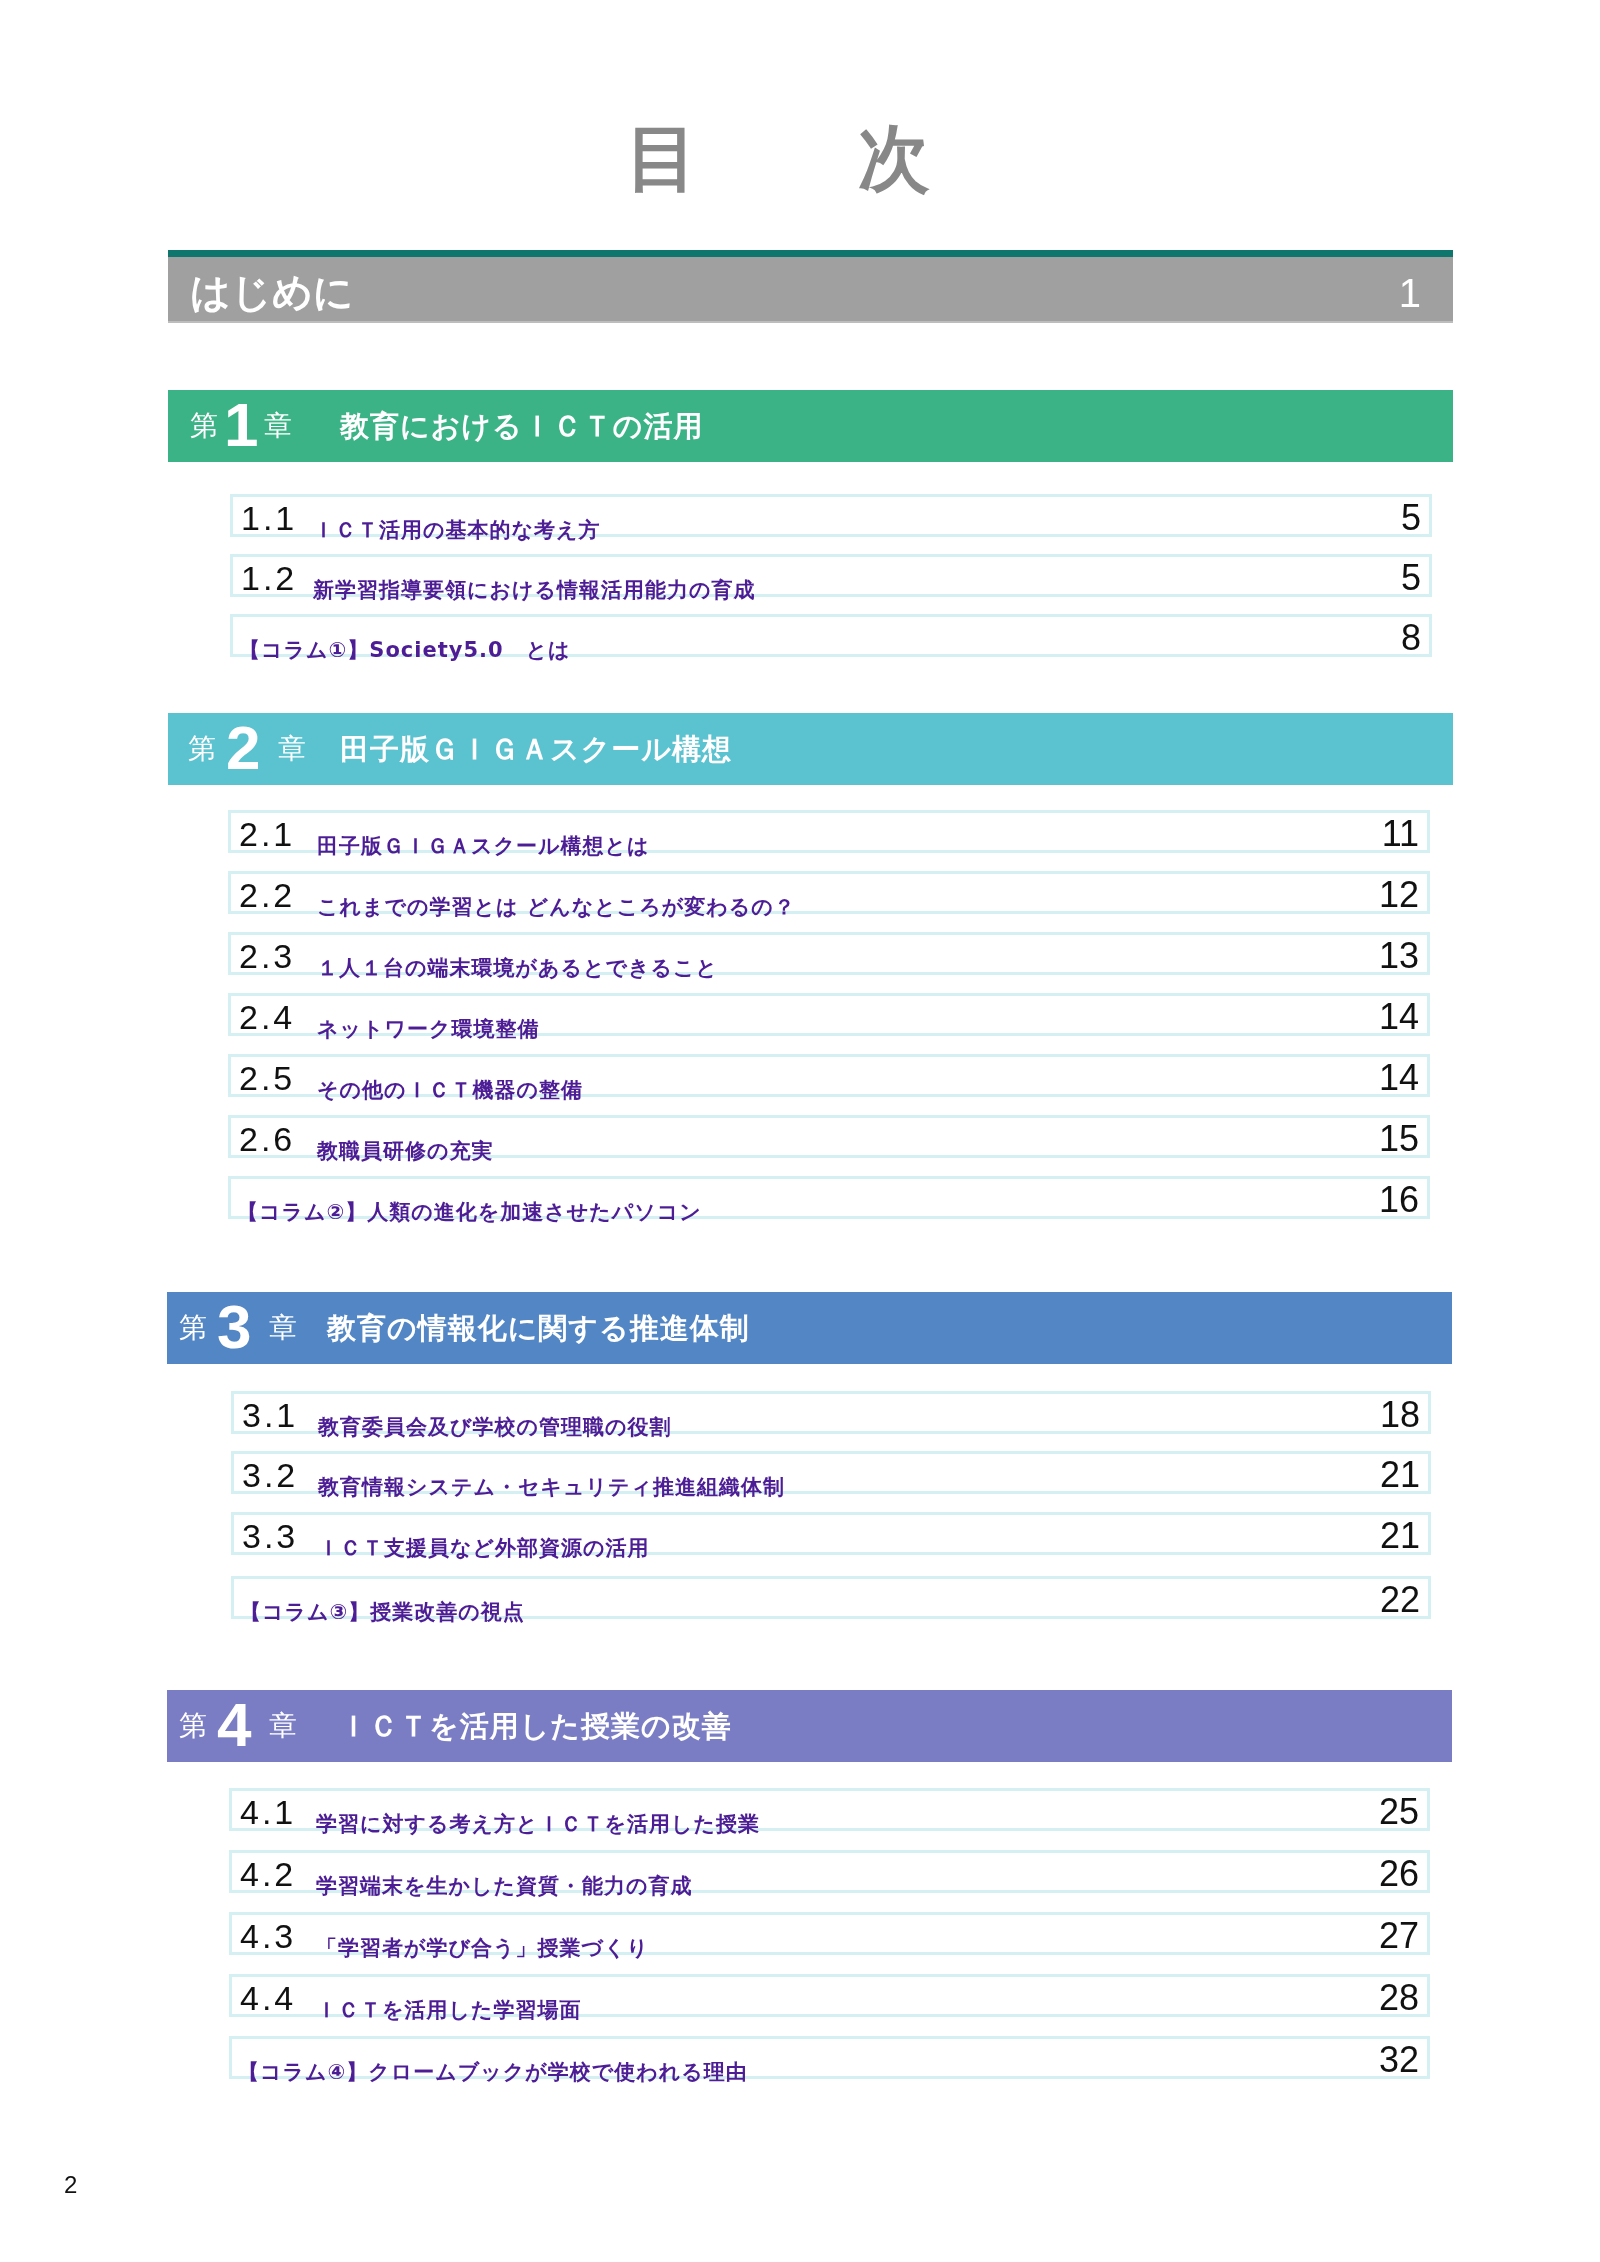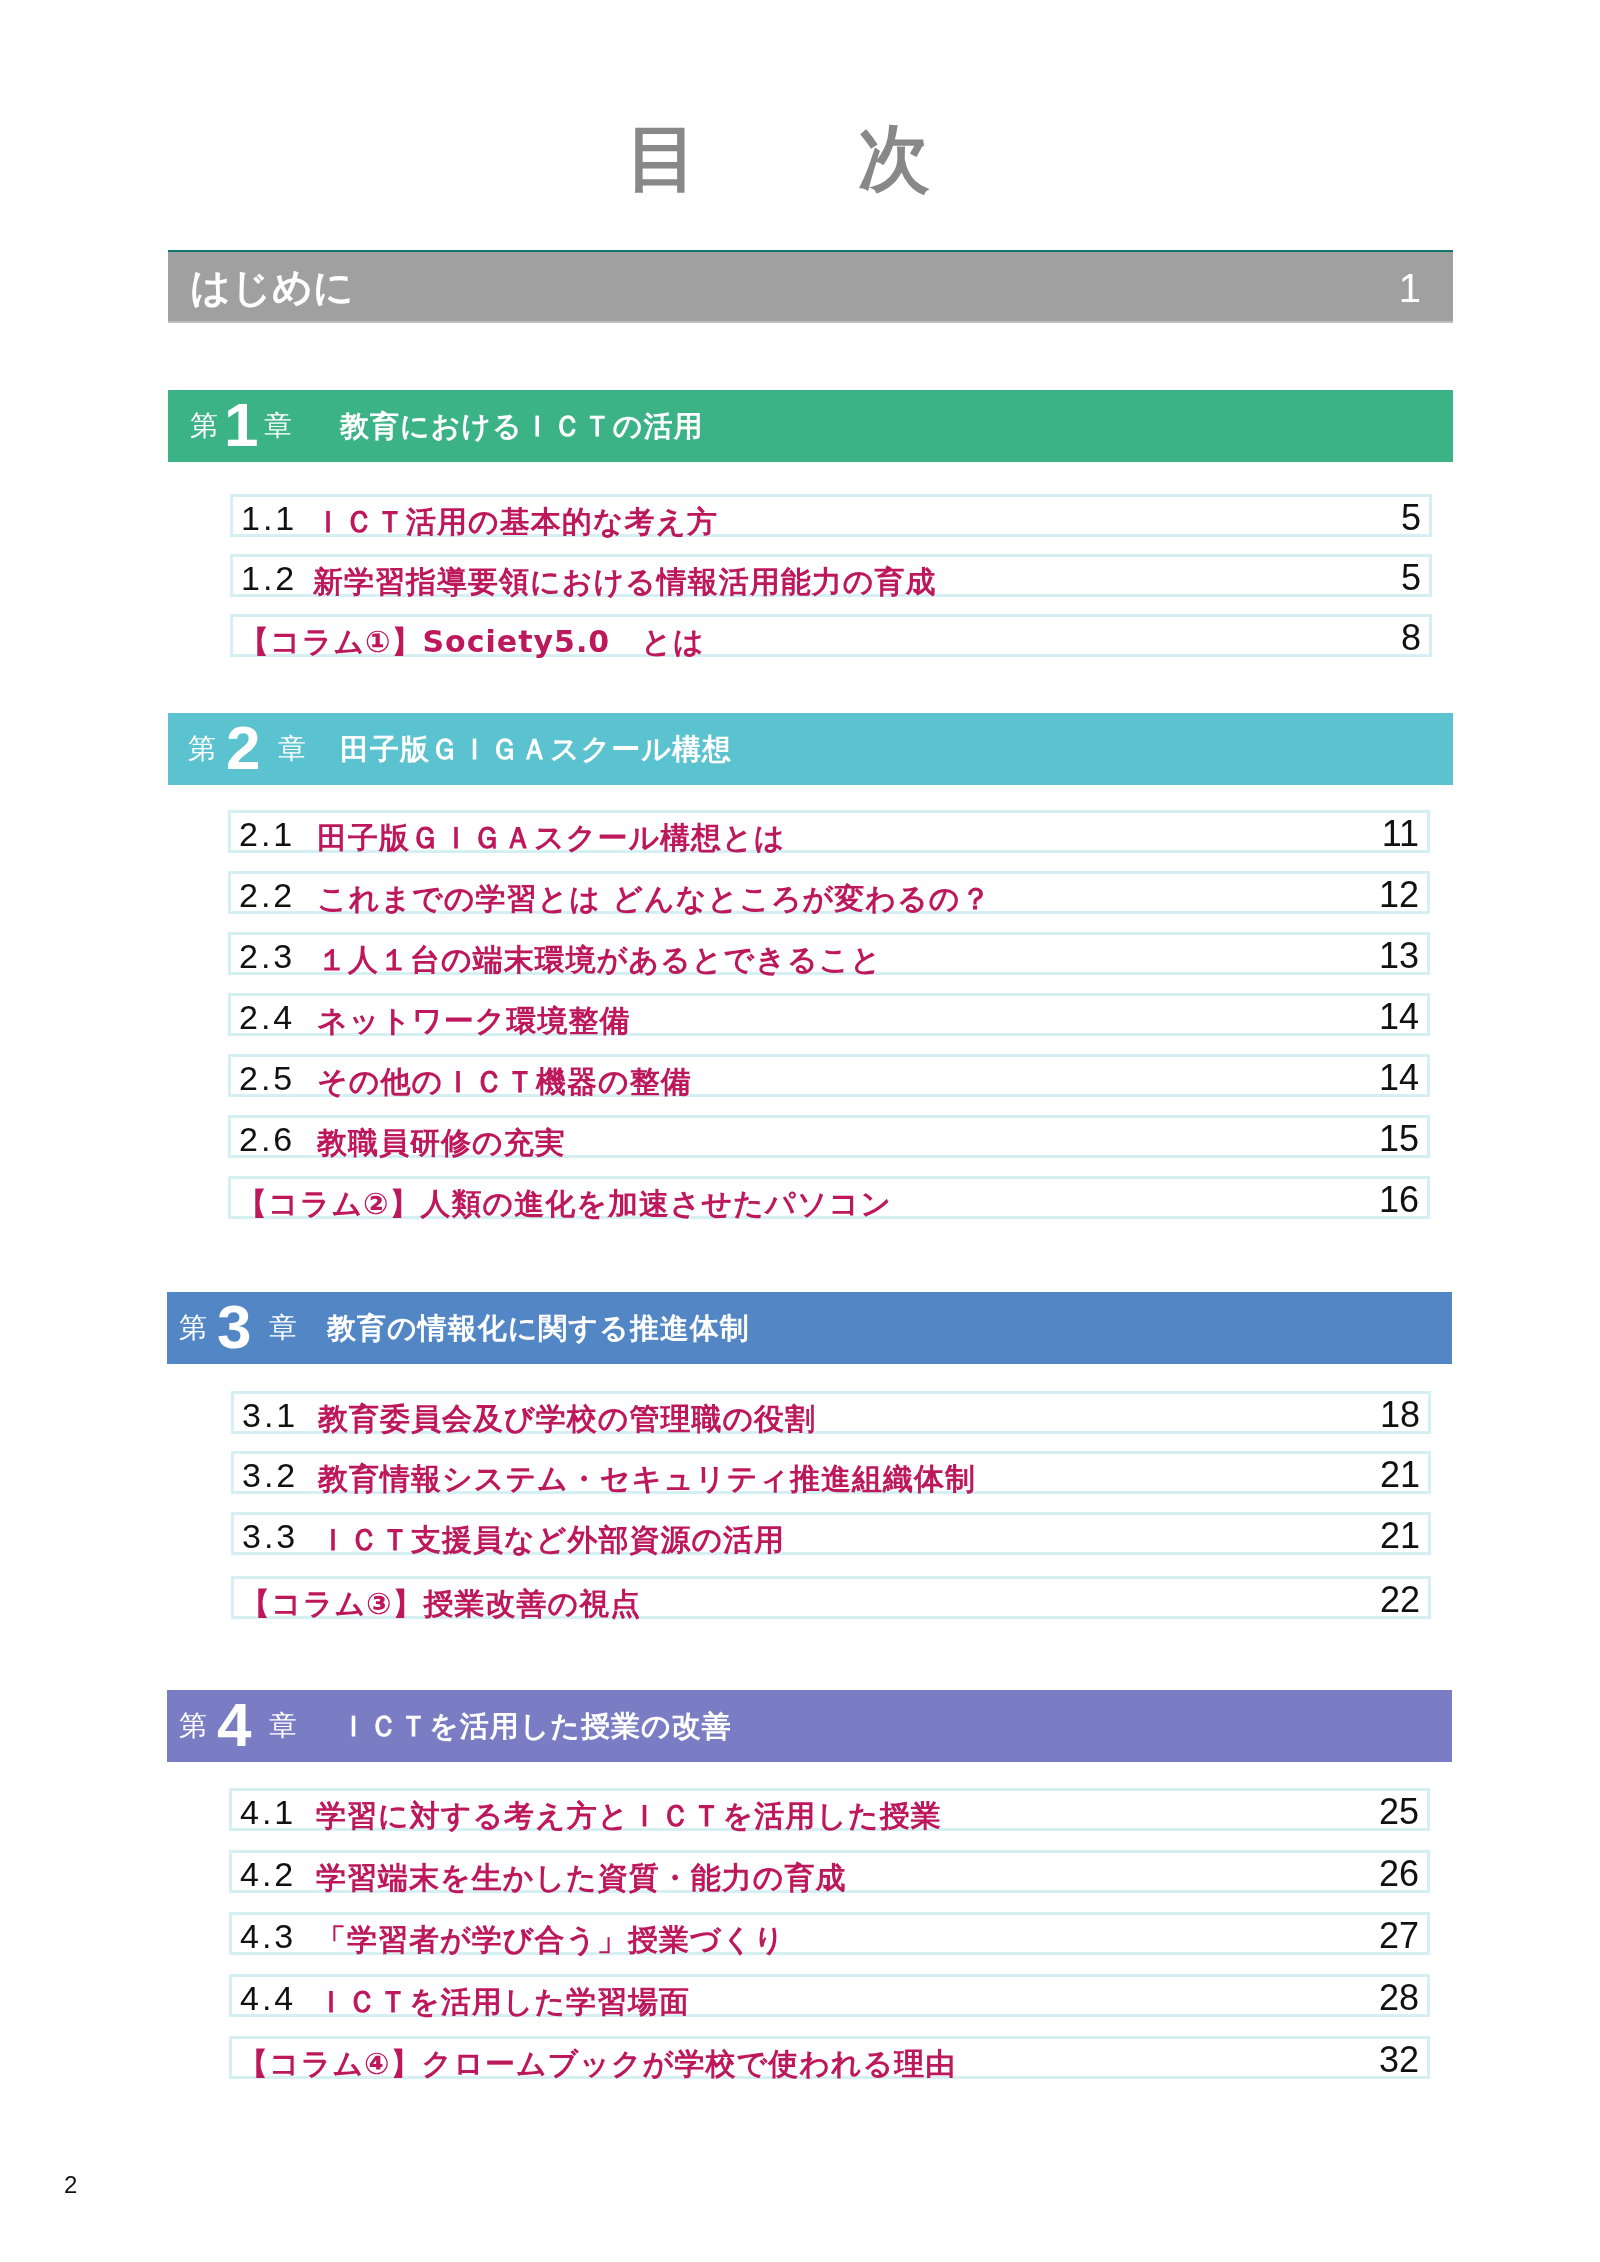--- a/index.html
+++ b/index.html
@@ -1,34 +1,34 @@
 <!DOCTYPE html>
 <html><head>
 <meta charset="utf-8">
 <style>
   html, body { margin:0; padding:0; background:#ffffff; }
   body { width:1600px; height:2262px; position:relative; overflow:hidden;
          font-family:"DejaVu Sans", "Liberation Sans", sans-serif; color:#111; }
   .title { position:absolute; top:122px; left:0; width:1600px; text-align:center;
            font-size:72px; font-weight:bold; color:#888888; letter-spacing:44px; line-height:72px; }
   .intro-bar { position:absolute; left:168px; top:250px; width:1285px; height:73px;
-               background:#a0a0a0; border-top:2px solid #0f766e; border-bottom:2px solid #bdbdbd; box-sizing:border-box; }
+               background:#a0a0a0; border-top:7px solid #0f766e; border-bottom:2px solid #bdbdbd; box-sizing:border-box; }
   .intro-label { position:absolute; left:22px; top:10px; font-size:40px; font-weight:bold; color:#fff; line-height:50px; }
   .intro-page { position:absolute; right:32px; top:10px; font-family:"Liberation Sans", sans-serif; font-size:40px; color:#fff; line-height:52px; }
 
   .chapter-bar { position:absolute; left:168px; width:1285px; height:72px; box-sizing:border-box; }
   .ch-prefix { position:absolute; top:19px; font-size:28px; color:#fff; line-height:34px; }
   .ch-num { position:absolute; top:2px; font-family:"Liberation Sans", sans-serif; font-size:62px; font-weight:bold; color:#fff; line-height:66px; }
   .ch-suffix { position:absolute; top:19px; font-size:28px; color:#fff; line-height:34px; }
   .ch-title { position:absolute; top:11px; font-size:29px; font-weight:bold; color:#fff; line-height:50px; white-space:nowrap; letter-spacing:1px; }
 
   .entry { position:absolute; left:230px; width:1202px; height:43px; box-sizing:border-box;
            border:3px solid #d4f0f2; background:#fff; }
   .entry-num { position:absolute; left:8px; top:1px; font-family:"Liberation Sans", sans-serif; font-size:34px; line-height:40px; color:#111; letter-spacing:3px; }
-  .entry-title { position:absolute; left:88px; top:8px; font-size:30px; font-weight:bold; line-height:34px; color:#be185d; white-space:nowrap; letter-spacing:1px; }
+  .entry-title { position:absolute; left:88px; top:16px; font-size:21px; font-weight:bold; line-height:34px; color:#4c1d95; white-space:nowrap; letter-spacing:1px; }
   .entry-title.column { left:6px; }
   .entry-page { position:absolute; right:8px; top:1px; font-family:"Liberation Sans", sans-serif; font-size:36px; line-height:40px; color:#111; }
 
   .footer-page { position:absolute; left:64px; top:2170px; font-family:"Liberation Sans", sans-serif; font-size:24px; color:#111; line-height:30px; }
 </style>
 </head>
 <body>
 
 <div class="title">目　次</div>
 

